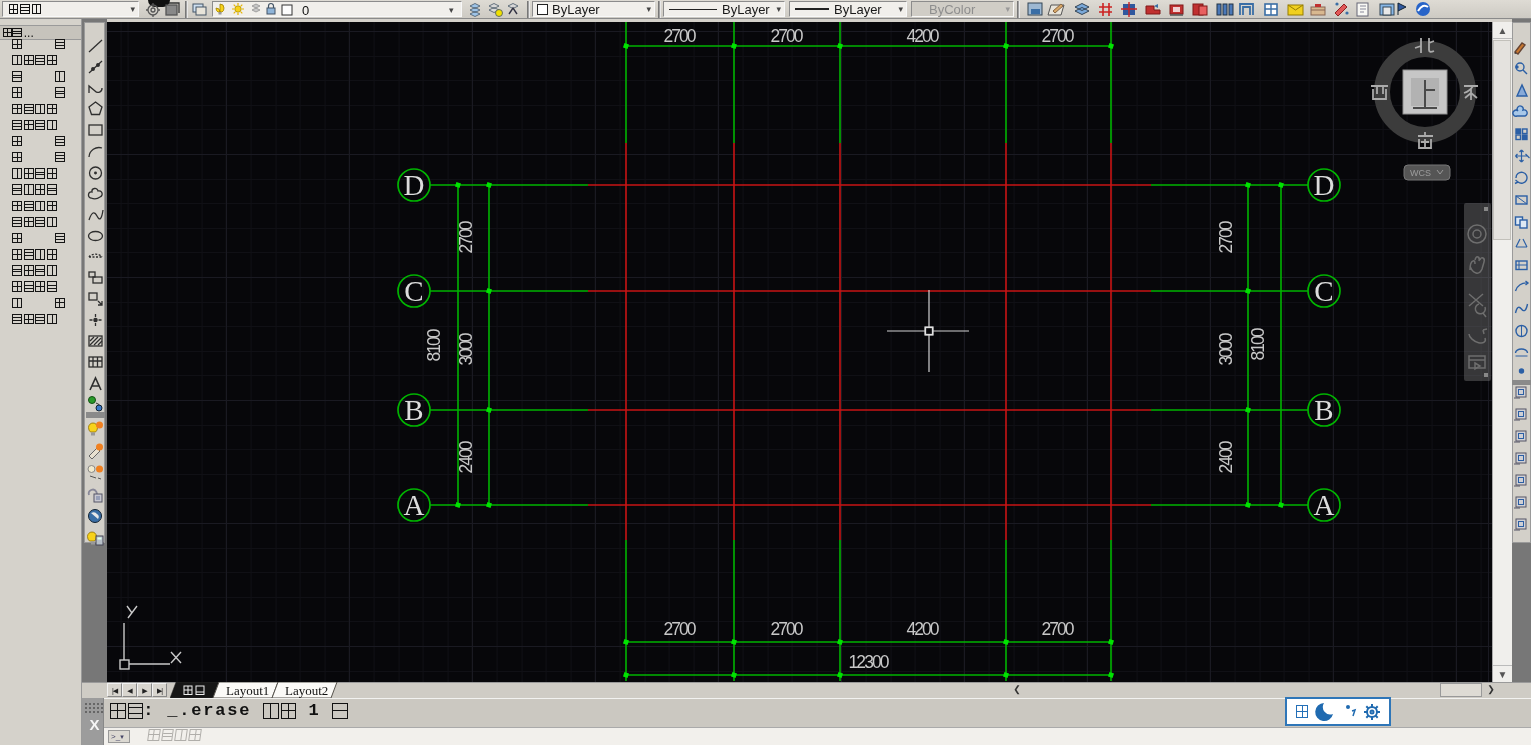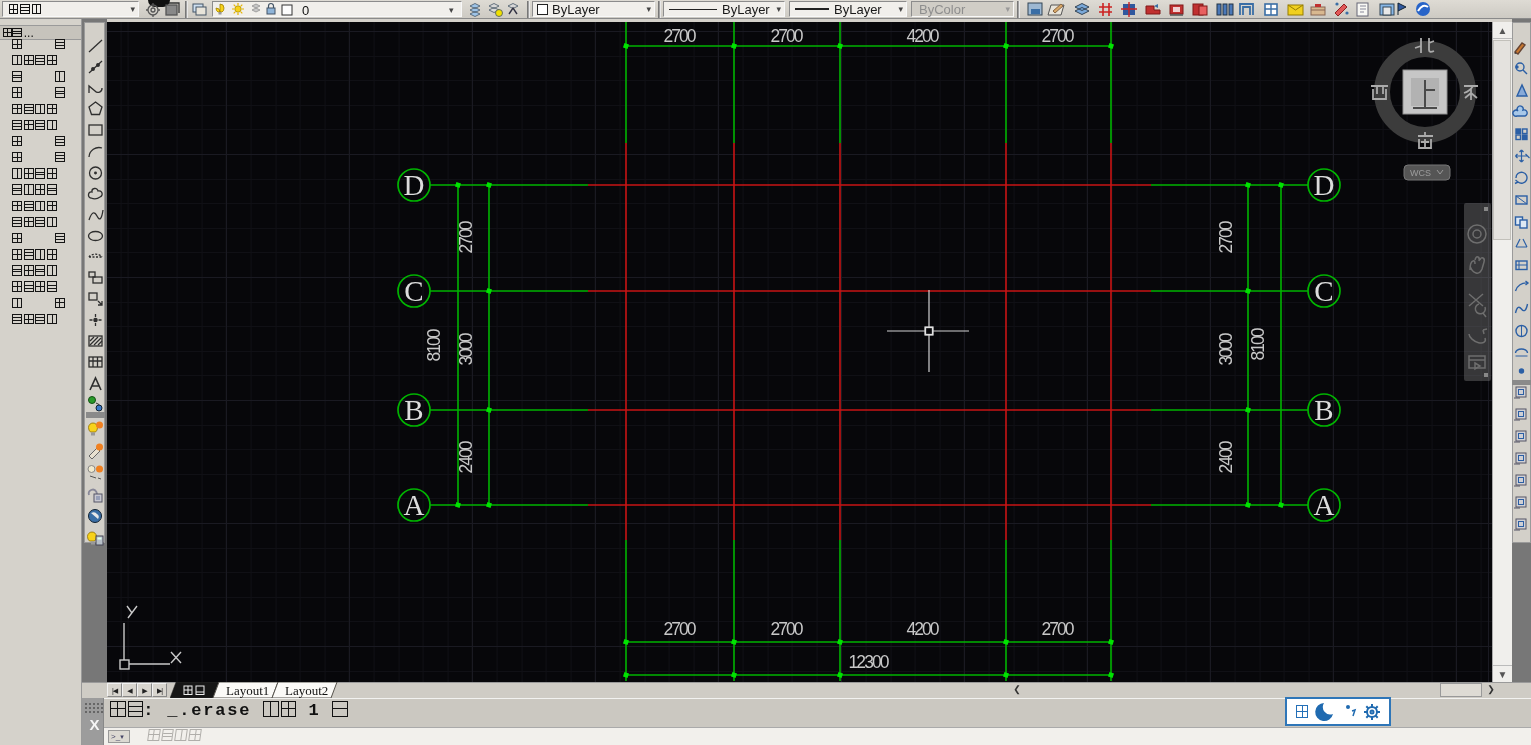--- a/index.html
+++ b/index.html
@@ -348,21 +348,21 @@
       <circle cx="31" cy="12" r="3.5" fill="#f0e000"></circle>
 <path d="M40,5 l5,-2.5 5,2.5 -5,2.5z" fill="#d8d8d8"></path>
       <path d="M41,13 l4,-6 4,6" fill="none" stroke="#334" stroke-width="1.4"></path>
     </g>
   </svg>
 <div class="vsep" style="left:527px"></div>
 <div class="combo" style="left:532px;width:123px;padding-left:4px;font-size:13px"><span style="display:inline-block;width:11px;height:11px;background:#fff;border:1px solid #222;margin-right:4px"></span>ByLayer<span class="car">▾</span></div>
 <div class="vsep" style="left:658px"></div>
 <div class="combo" style="left:663px;width:122px;padding-left:5px;font-size:13px"><span style="display:inline-block;width:48px;border-top:1.5px solid #222;margin-right:5px"></span>ByLayer<span class="car">▾</span></div>
 <div class="combo" style="left:789px;width:118px;padding-left:5px;font-size:13px"><span style="display:inline-block;width:34px;border-top:2px solid #222;margin-right:5px"></span>ByLayer<span class="car">▾</span></div>
-<div class="combo" style="left:911px;width:103px;padding-left:7px;font-size:13px;background:#d0cdc6;color:#8e8e8e">ByColor<span class="car" style="color:#999">▾</span></div>
+<div class="combo" style="left:911px;width:103px;padding-left:17px;font-size:13px;background:#d0cdc6;color:#8e8e8e">ByColor<span class="car" style="color:#999">▾</span></div>
 <div class="vsep" style="left:1017px"></div>
 <svg class="ab" style="left:1026px;top:1px" width="410" height="17" viewBox="1026 0 410 17">
 <rect x="1028" y="2" width="14" height="12" fill="#9db8d2" stroke="#345"></rect>
     <rect x="1031" y="8" width="9" height="5" fill="#3a6ea5"></rect>
 <path d="M1051,4 h13 l-3,10 h-13z" fill="#e8e4da" stroke="#555"></path>
     <path d="M1053,10 l8,-7 2,2 -8,7z" fill="#d8a868" stroke="#864"></path>
 <path d="M1075,6 l7,-3.5 7,3.5 -7,3.5z M1075,10 l7,-3.5 7,3.5 -7,3.5z" fill="#7aa8d8" stroke="#345"></path>
 <g stroke="#cc2222" stroke-width="1.6">
       <path d="M1103,2 v13 M1109,2 v13 M1099,6 h13 M1099,11 h13"></path>
     </g>
@@ -523,21 +523,21 @@
 <text x="115" y="12.5" font-family="Liberation Serif,serif" font-size="13" fill="#111">Layout2</text>
 </svg>
 <div class="navb" style="left:1008px;top:683px;width:18px;background:#cfccc5;border:none;font-size:9px;color:#333">❮</div>
 <div class="navb" style="left:1482px;top:683px;width:18px;background:#cfccc5;border:none;font-size:9px;color:#333">❯</div>
 <div class="ab" style="left:1440px;top:683px;width:42px;height:14px;background:#dedbd4;border:1px solid #999"></div>
 <div class="sbtn" style="top:22px;border-bottom:1px solid #bbb">▲</div>
 <div class="sbtn" style="top:665px;border-top:1px solid #bbb">▼</div>
 <div class="ab" style="left:1493px;top:40px;width:18px;height:200px;background:#e4e2de;border:1px solid #c2c0ba"></div>
 <div class="ab" style="left:85px;top:703px;width:19px;height:11px;background-image:radial-gradient(circle 1px at 1px 1px,#666 1px,transparent 1.2px);background-size:4px 4px"></div>
 <div class="ab" style="left:87px;top:716px;width:15px;height:18px;color:#f6f6f6;font-size:15px;font-weight:bold;text-align:center;line-height:18px">X</div>
-<div class="ab" style="left:110px;top:701px;font-size:20px;color:#111;display:flex;align-items:flex-start">
+<div class="ab" style="left:110px;top:701px;font-size:20px;color:#111;display:flex;align-items:center">
 <span class="z za g" style="margin-right:2px"></span>
     <span class="z zb g"></span>
     <span style="font-family:Liberation Mono,monospace;font-weight:bold;font-size:17px;letter-spacing:1.8px">:&nbsp;_.erase&nbsp;</span>
 <span class="z zc g" style="margin-right:2px"></span>
     <span class="z za g"></span>
 <span style="font-family:Liberation Mono,monospace;font-weight:bold;font-size:17px;letter-spacing:1.8px">&nbsp;1&nbsp;</span>
     <span class="z zd g"></span>
   </div>
 <div class="ab" style="left:108px;top:730px;width:22px;height:13px;background:#dcd9d2;border:1px solid #999;font-size:8px;color:#446;line-height:12px;padding-left:2px">&gt;_<span style="font-size:7px">▾</span></div>
 <div class="ab" style="left:148px;top:729px;font-size:15px;color:#b0aeaa;display:flex;align-items:center;transform:skewX(-8deg)">

